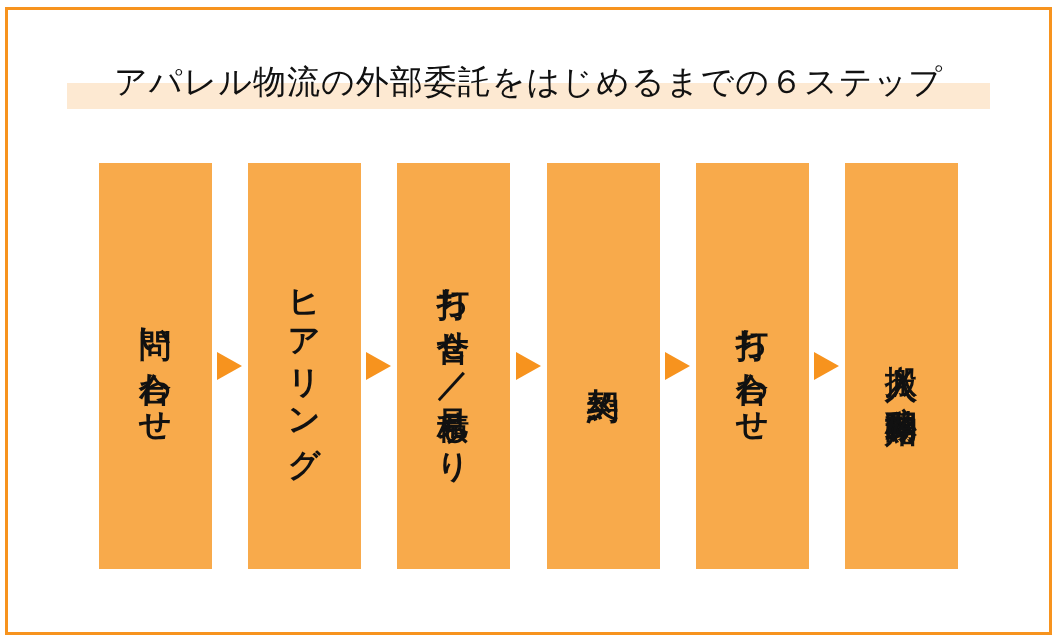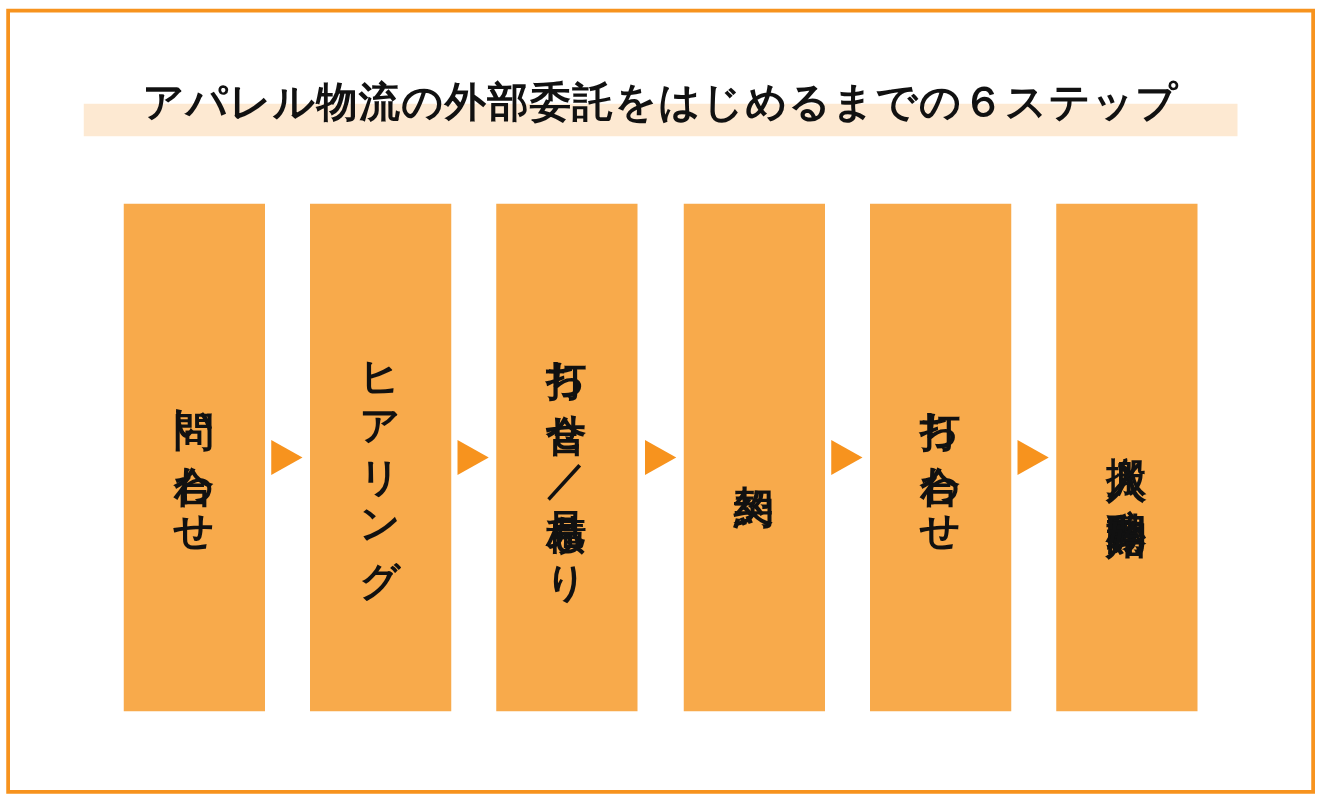--- a/index.html
+++ b/index.html
@@ -3,21 +3,21 @@
 <meta charset="utf-8">
 <style>
   html, body { margin: 0; padding: 0; background: #ffffff; }
   body { width: 1057px; height: 640px; position: relative; overflow: hidden;
          font-family: "DejaVu Sans", "Liberation Sans", sans-serif; }
   .frame { position: absolute; left: 5px; top: 7px; width: 1041px; height: 622px;
            border: 3px solid #F7931E; box-sizing: content-box; }
   .title-wrap { position: absolute; left: 67px; top: 62px; width: 923px; height: 48px; }
   .title-band { position: absolute; left: 0; top: 21px; width: 923px; height: 26px; background: #FDE9D2; }
   .title { position: absolute; left: 0; top: 0; width: 923px; text-align: center;
-           font-size: 33px; font-weight: bold; color: #111; letter-spacing: 1px; line-height: 40px;
+           font-size: 33px; font-weight: normal; color: #111; letter-spacing: 1px; line-height: 40px;
            white-space: nowrap; }
   .step { position: absolute; top: 163px; width: 113px; height: 406px; background: #F8AA4B;
           display: flex; align-items: center; justify-content: center; }
   .step-text { writing-mode: vertical-rl; text-orientation: upright; font-size: 32px; font-weight: bold;
                color: #111; letter-spacing: 3px; line-height: 1; }
   .arrow { position: absolute; top: 352px; width: 0; height: 0;
            border-top: 14px solid transparent; border-bottom: 14px solid transparent;
            border-left: 25px solid #F7931E; }
 </style>
 </head>

